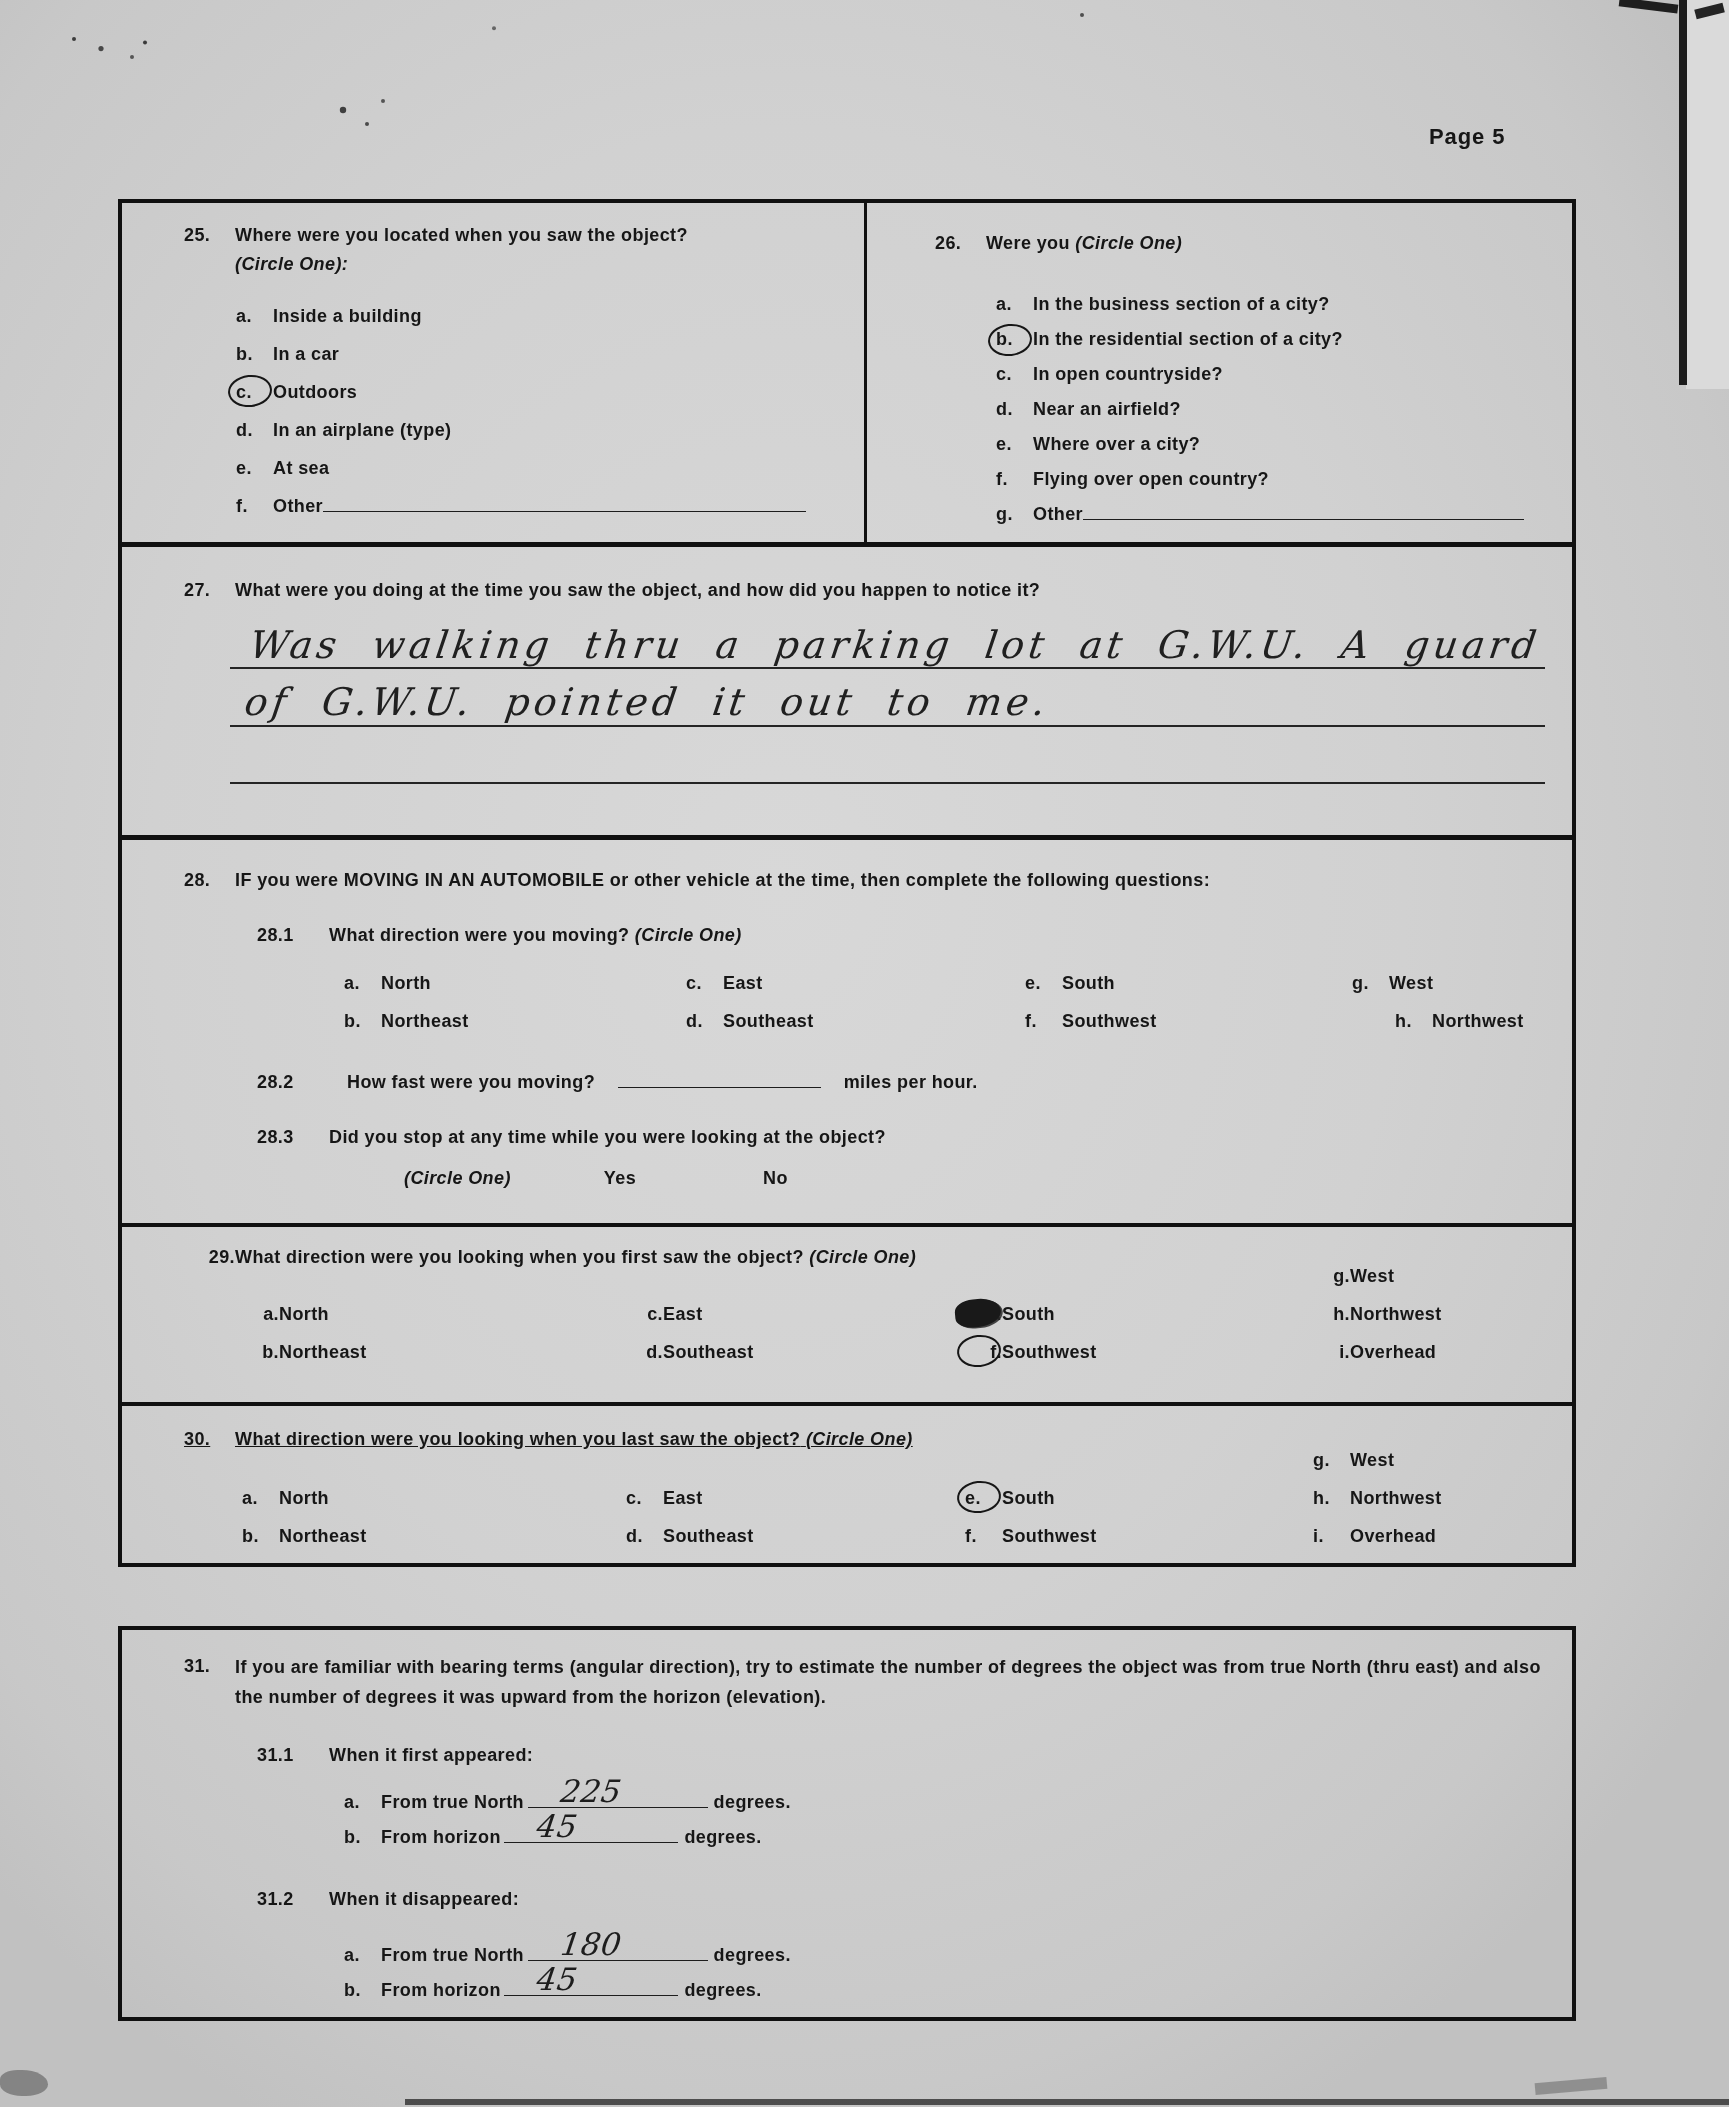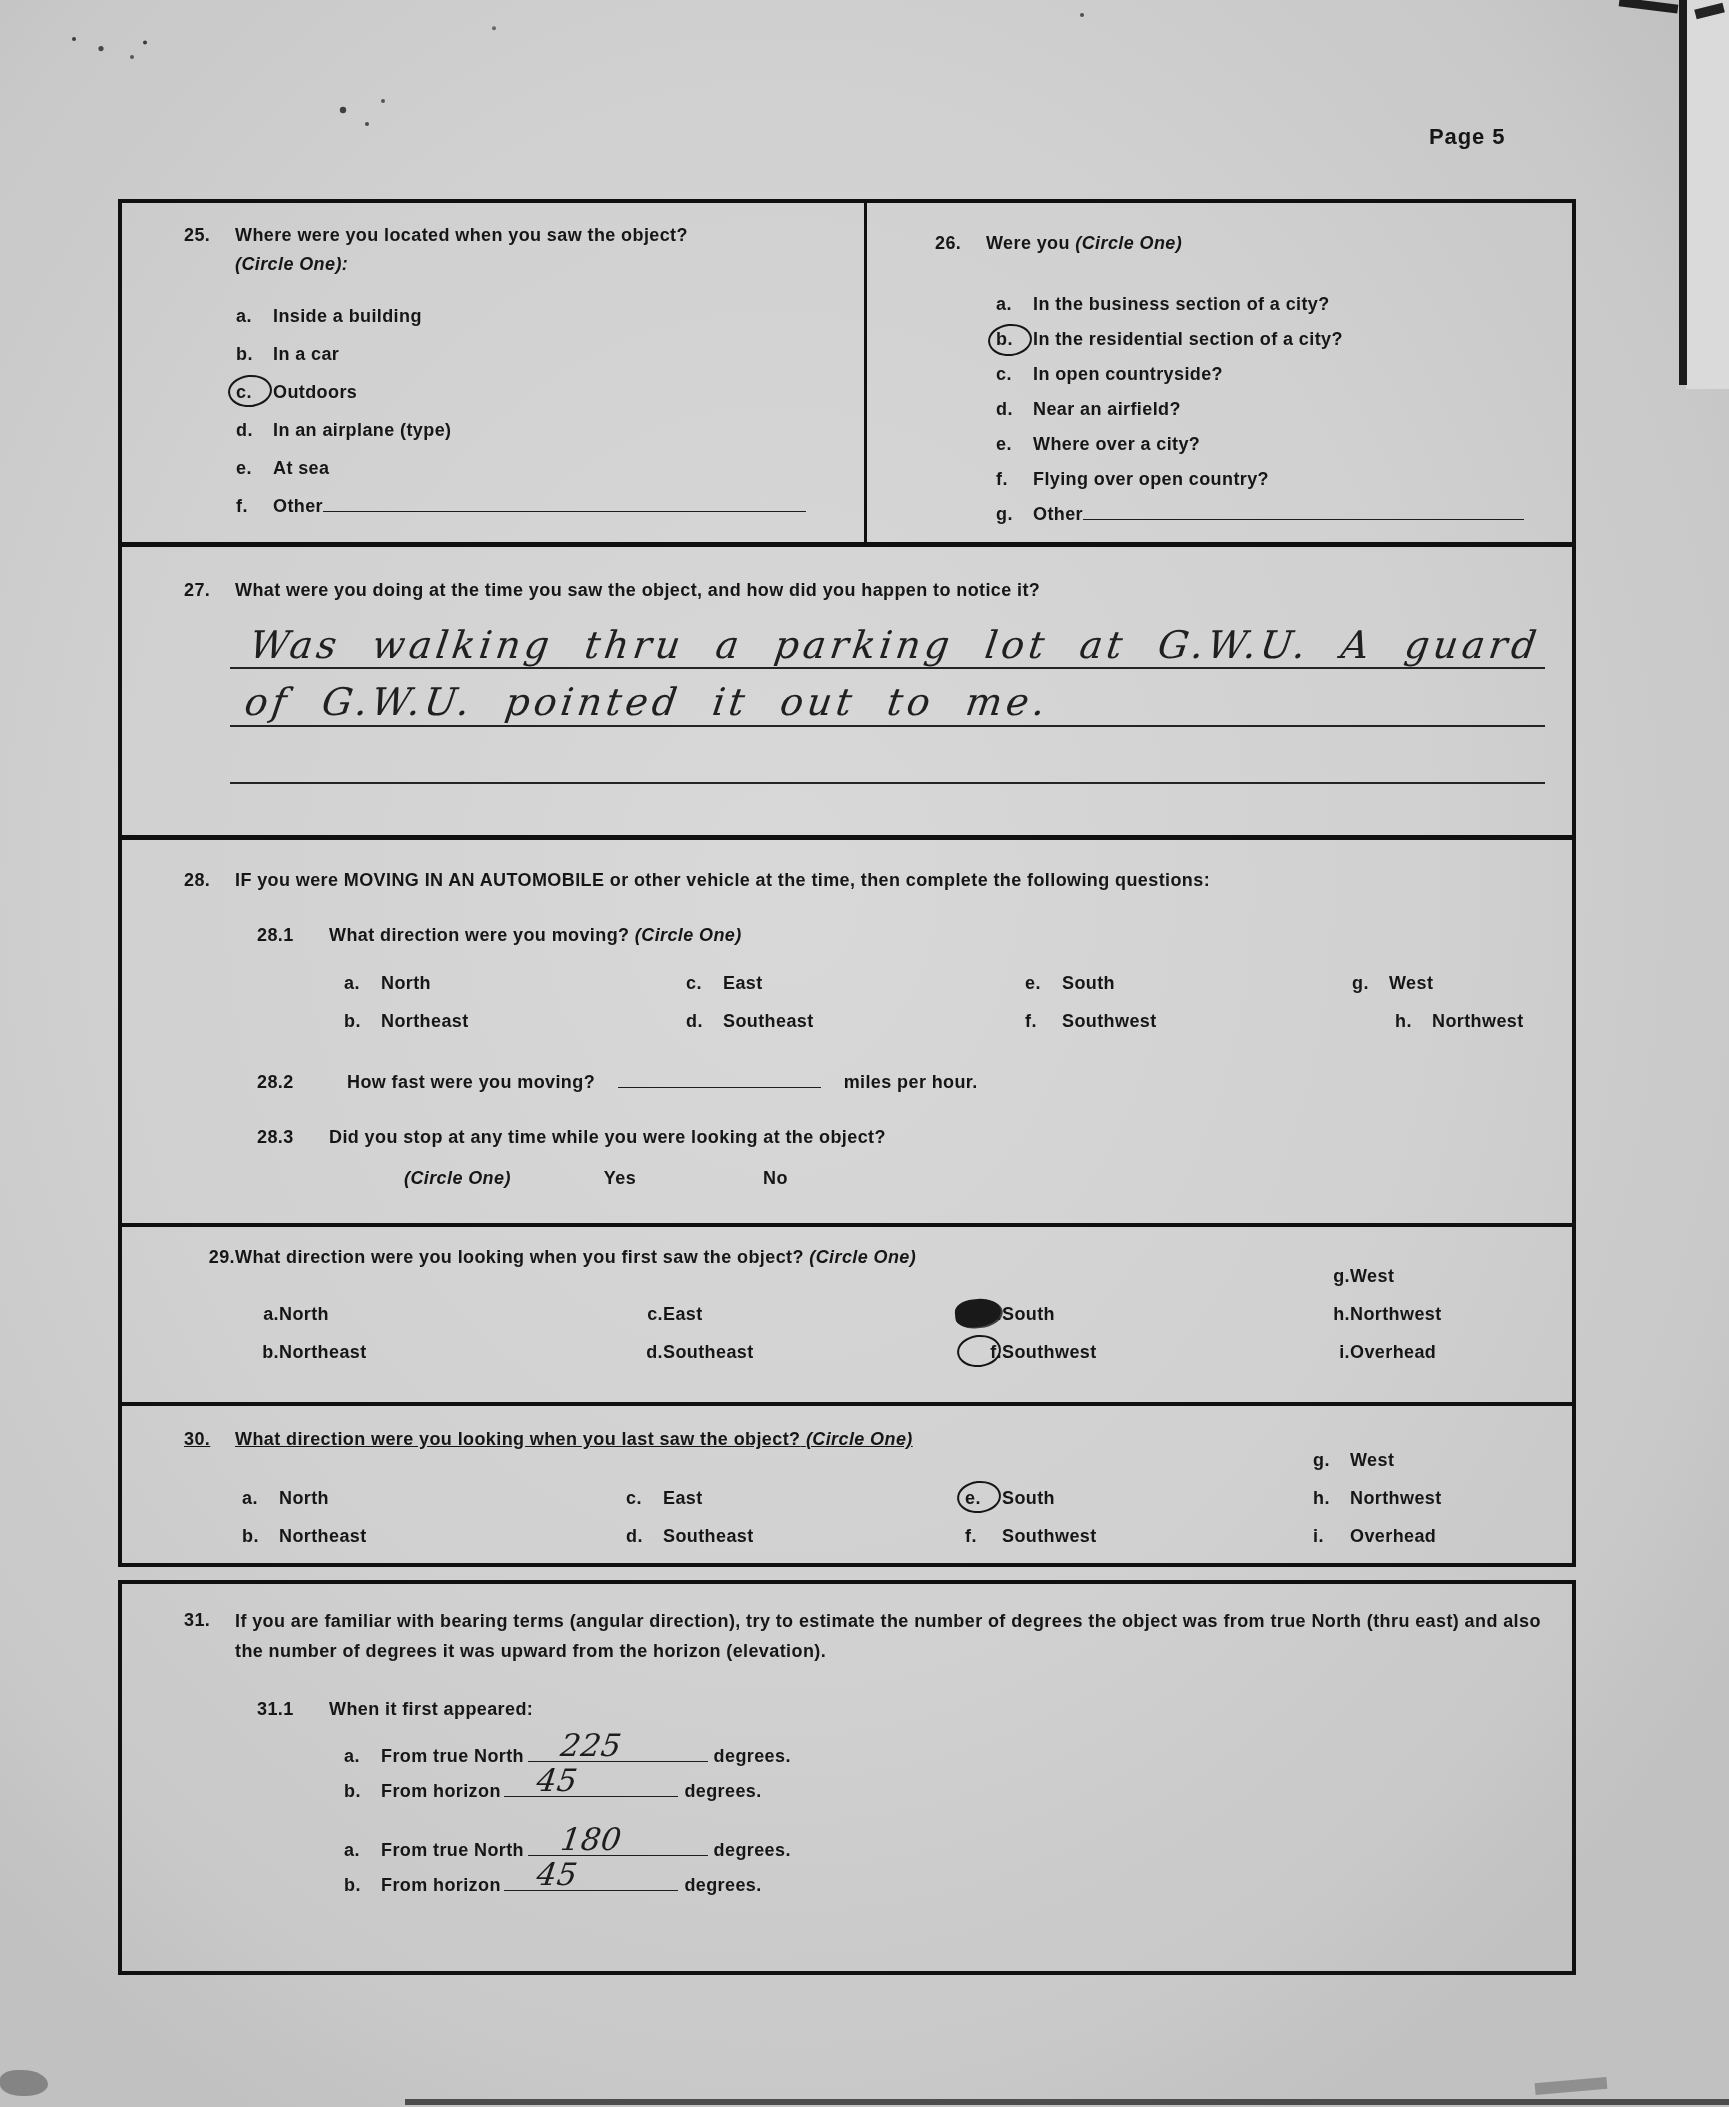--- a/index.html
+++ b/index.html
@@ -73,21 +73,21 @@
   .sec5{top:1402px;height:157px;}
   .q30h{margin:19px 0 0 62px;text-decoration:underline;}
   .col4{position:absolute;left:1191px;}
   .col4 .opt{line-height:38px;}
   .c29{top:30px;} .c30{top:35px;}
   .dirblock{position:absolute;left:120px;width:1071px;}
   .db29{top:68px;} .db30{top:73px;}
   .drow{display:grid;grid-template-columns:384px 339px auto;}
   .drow .opt{line-height:38px;}
 
-  .sec6{top:1580px;height:387px;}
+  .sec6{top:1626px;height:387px;}
   .q31h{margin:21.6px 0 0 62px;}
   .q31h .qtext{max-width:1361px;line-height:30px;}
   .sq311{margin-top:29px;}
   .sq312{margin-top:30px;}
   .fields{margin-left:222px;}
   .f1{margin-top:15.6px;} .f2{margin-top:24px;}
   .frow{display:flex;align-items:baseline;line-height:35px;}
   .fill{display:inline-block;position:relative;border-bottom:1.8px solid #1d1d1d;margin:0 6px 0 3.6px;}
   .fa{width:180px;} .fb{width:174px;}
   .hv{position:absolute;left:33px;bottom:0.6px;font-family:"DejaVu Serif",serif;font-style:italic;
@@ -402,20 +402,24 @@
       <div class="frow">
         <span class="lt">b.</span>
         <span>From horizon</span>
         <span class="fill fb">
             <span class="hv">45</span>
           </span>
         <span>degrees.</span>
       </div>
     </div>
 
+    <div class="sq sq312">
+      <span class="subnum">31.2</span>
+      <span>When it disappeared:</span>
+    </div>
     <div class="fields f2">
       <div class="frow">
         <span class="lt">a.</span>
         <span>From true North</span>
         <span class="fill fa">
             <span class="hv">180</span>
           </span>
         <span>degrees.</span>
       </div>
       <div class="frow">

